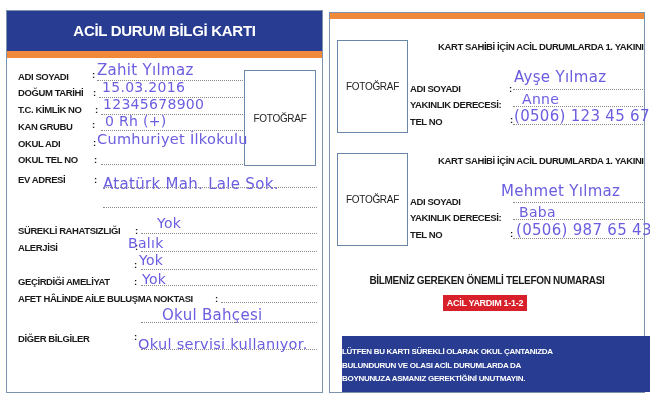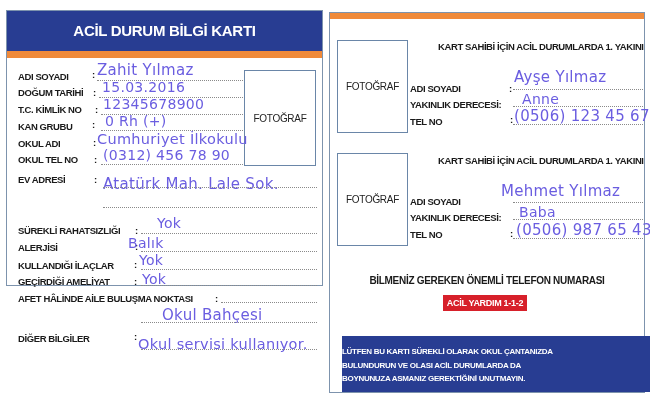--- a/index.html
+++ b/index.html
@@ -1,18 +1,18 @@
 <!DOCTYPE html>
 <html><head>
   <meta charset="utf-8">
   <style>
     * { box-sizing: border-box; margin: 0; padding: 0; }
     body { width: 650px; height: 400px; background: #ffffff; position: relative; overflow: hidden; font-family: "Liberation Sans", sans-serif; }
     .card { position: absolute; border: 1.5px solid #7d93ad; background: #fff; }
-    #left-card { left: 6px; top: 10px; width: 317px; height: 276px; }
+    #left-card { left: 6px; top: 10px; width: 317px; height: 383px; }
     #right-card { left: 329px; top: 12px; width: 316px; height: 381px; }
     .header { position: absolute; left: 0; top: 0; width: 100%; height: 40px; background: #283d92; color: #fff; font-weight: bold; font-size: 15px; text-align: center; line-height: 40px; letter-spacing: -0.3px; transform-origin: center; }
     .orange-bar { position: absolute; left: 0; width: 100%; background: #f08a3a; }
     .lbl { position: absolute; font-size: 9.5px; font-weight: bold; color: #1a1a1a; letter-spacing: -0.4px; white-space: nowrap; }
     .val { position: absolute; font-family: "DejaVu Sans", sans-serif; font-size: 14px; color: #6a5de0; white-space: nowrap; letter-spacing: 0.3px; line-height: 1; }
     .dots { position: absolute; height: 0; border-bottom: 1px dotted #8a8a8a; }
     .photo { position: absolute; border: 1.3px solid #6a86a8; background: #fff; display: flex; align-items: center; justify-content: center; font-size: 10px; color: #222; letter-spacing: -0.3px; }
     .rtitle { position: absolute; font-size: 9.5px; font-weight: bold; color: #1a1a1a; letter-spacing: -0.4px; white-space: nowrap; padding-left: 28px; }
     .footer { position: absolute; left: 12px; bottom: 0; width: 100%; height: 56px; background: #283d92; color: #fff; font-weight: bold; font-size: 8px; text-align: left; line-height: 13.5px; padding-top: 9px; letter-spacing: -0.3px; }
     .center-note { position: absolute; left: 0; width: 100%; text-align: center; font-size: 10px; font-weight: bold; color: #1a1a1a; letter-spacing: -0.3px; }
@@ -48,40 +48,38 @@
   <div class="lbl" style="left:85px;top:108px;">:</div>
   <div class="val" style="left:98px;top:103px;">0 Rh (+)</div>
   <div class="dots" style="left:94px;top:119px;width:142px;"></div>
 
   <div class="lbl" style="left:11px;top:127px;">OKUL ADI</div>
   <div class="lbl" style="left:86px;top:126px;">:</div>
   <div class="val" style="left:90px;top:121px;font-size:14.5px;">Cumhuriyet İlkokulu</div>
 
   <div class="lbl" style="left:11px;top:143px;">OKUL TEL NO</div>
   <div class="lbl" style="left:87px;top:143px;">:</div>
-  <div class="val" style="left:96px;top:137px;">(0312) 456 78 90</div>
   <div class="dots" style="left:94px;top:153px;width:142px;"></div>
 
   <div class="lbl" style="left:11px;top:163px;">EV ADRESİ</div>
   <div class="lbl" style="left:87px;top:163px;">:</div>
   <div class="val" style="left:96px;top:166px;font-size:15px;">Atatürk Mah. Lale Sok.</div>
   <div class="dots" style="left:96px;top:176px;width:214px;"></div>
   <div class="dots" style="left:96px;top:196px;width:214px;"></div>
 
   <div class="lbl" style="left:11px;top:214px;">SÜREKLİ RAHATSIZLIĞI</div>
   <div class="lbl" style="left:128px;top:214px;">:</div>
   <div class="val" style="left:150px;top:205px;">Yok</div>
   <div class="dots" style="left:134px;top:222px;width:176px;"></div>
 
   <div class="lbl" style="left:11px;top:231px;">ALERJİSİ</div>
   <div class="lbl" style="left:128px;top:230px;">:</div>
   <div class="val" style="left:121px;top:225px;">Balık</div>
   <div class="dots" style="left:134px;top:240px;width:176px;"></div>
 
-  <div class="lbl" style="left:11px;top:249px;">KULLANDIĞI İLAÇLAR</div>
   <div class="lbl" style="left:127px;top:248px;">:</div>
   <div class="val" style="left:132px;top:242px;">Yok</div>
   <div class="dots" style="left:134px;top:258px;width:176px;"></div>
 
   <div class="lbl" style="left:11px;top:265px;">GEÇİRDİĞİ AMELİYAT</div>
   <div class="lbl" style="left:127px;top:265px;">:</div>
   <div class="val" style="left:135px;top:261px;">Yok</div>
   <div class="dots" style="left:134px;top:274px;width:176px;"></div>
 
   <div class="lbl" style="left:11px;top:282px;">AFET HÂLİNDE AİLE BULUŞMA NOKTASI</div>

